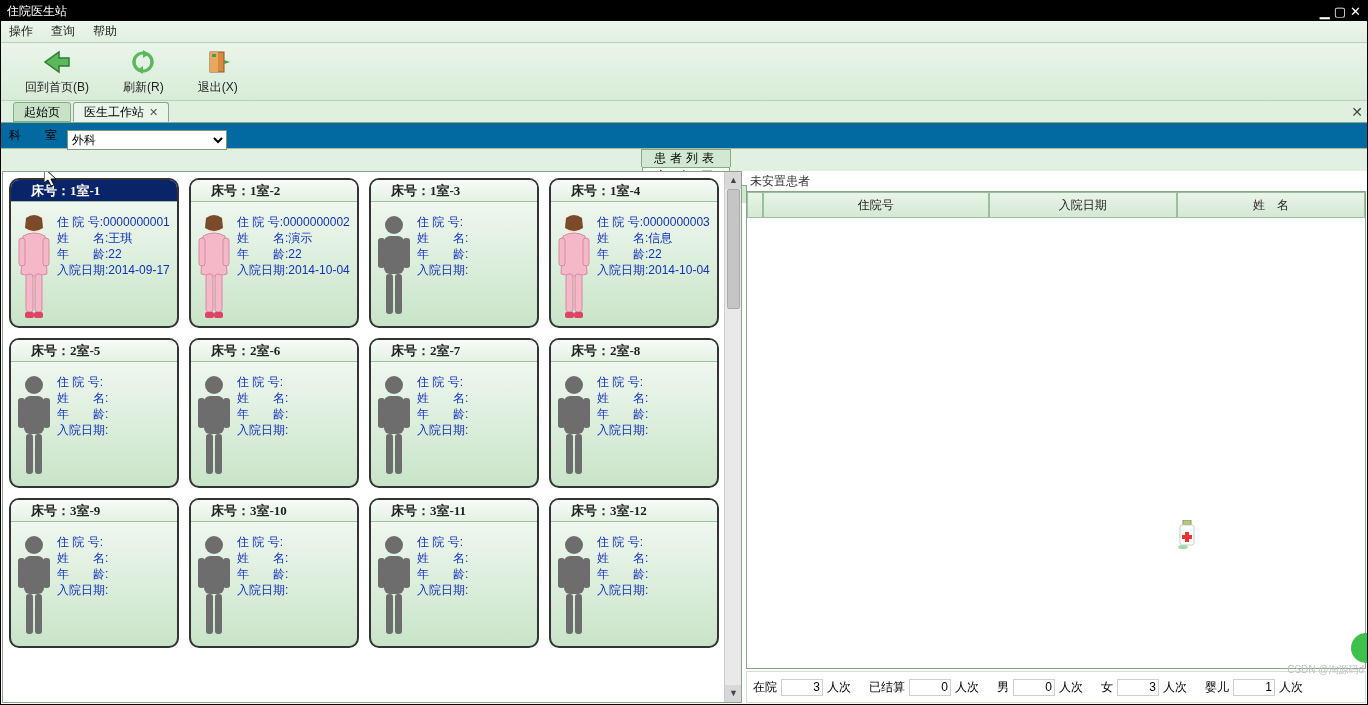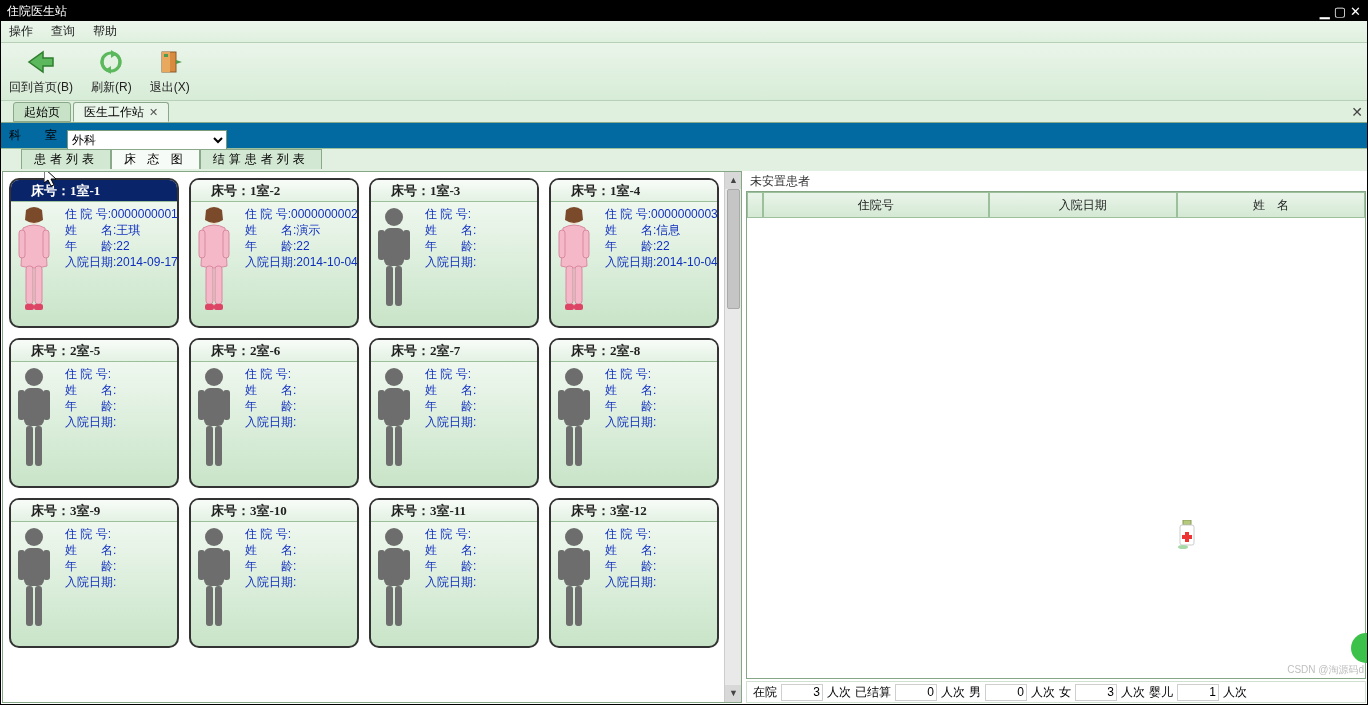--- a/index.html
+++ b/index.html
@@ -6,58 +6,58 @@
 body{background:#fff;width:1368px;height:705px;overflow:hidden;position:relative;}
 .outer-title{position:absolute;top:5px;left:100px;color:#333;font-size:13px;}
 .window{position:absolute;top:0;left:0;right:0;bottom:0;border:1px solid #000;}
 .titlebar{background:#000;height:20px;display:flex;align-items:center;justify-content:space-between;padding:0 6px;}
 .titlebar .title{color:#fff;font-size:12px;text-align:center;}
 .titlebar .winbtns{display:flex;gap:4px;}
 .titlebar .winbtns span{color:#fff;cursor:pointer;font-size:13px;line-height:13px;}
 .menubar{background:linear-gradient(#ecf6ec,#dff0df);height:22px;display:flex;align-items:center;padding:0 8px;gap:18px;border-bottom:1px solid #b8cfb8;}
 .menubar span{cursor:pointer;color:#222;}
 .toolbar{background:linear-gradient(#eaf5ea,#d7ecd7);height:58px;display:flex;align-items:center;padding:0 8px;gap:18px;border-bottom:1px solid #b8cfb8;}
-.tbtn{display:flex;flex-direction:column;align-items:center;cursor:pointer;gap:2px;}
+.tbtn{display:flex;flex-direction:column;align-items:center;cursor:pointer;gap:2px;margin-left:16px;}
 .tbtn .icon{width:32px;height:30px;display:flex;align-items:center;justify-content:center;}
 .tbtn .lbl{color:#222;font-size:12px;}
 .tabbar{background:#dff0df;height:22px;display:flex;align-items:flex-end;border-bottom:1px solid #8aa98a;padding-left:12px;}
 .tab{height:20px;padding:0 10px;display:flex;align-items:center;gap:5px;border:1px solid #8aa98a;background:#c8e2c8;margin-right:2px;cursor:pointer;border-top-left-radius:3px;border-top-right-radius:3px;}
 .tab.active{background:#eaf5ea;border-bottom-color:#eaf5ea;}
 .tab .x{color:#555;font-size:11px;}
 .deptrow{background:#0369a1;height:26px;display:flex;align-items:center;padding:0 8px;gap:10px;border-bottom:1px solid #9cbf9c;}
 .deptrow select{width:160px;height:20px;background:#fff;border:1px solid #7a9a7a;margin-top:8px;}
-.subtabs{background:#e1f0e1;height:22px;display:flex;align-items:flex-start;padding-left:20px;}
+.subtabs{background:#e1f0e1;height:22px;display:flex;align-items:center;padding-left:4px;flex-direction:column;}
 .subtab{height:20px;padding:0 12px;letter-spacing:4px;display:flex;align-items:center;border:1px solid #8aa98a;background:#d3e8d3;margin-right:0;border-bottom:none;cursor:pointer;}
 .subtab.active{background:#f7fbf7;}
 .content{position:absolute;top:170px;left:1px;right:1px;bottom:1px;display:flex;}
 .left{width:740px;border:1px solid #86a786;background:#fff;overflow:hidden;position:relative;}
 .cursor{position:absolute;top:-4px;left:41px;z-index:5;pointer-events:none;}
 .bedgrid{padding:6px;display:grid;grid-template-columns:repeat(4,170px);gap:10px;height:100%;overflow-y:auto;align-content:start;}
 .bed{border:2px solid #333;border-radius:10px;background:linear-gradient(#f6fbf6,#c8e4c8);height:150px;overflow:hidden;cursor:pointer;}
 .bedhdr{height:22px;background:linear-gradient(#f8fcf8,#e3f1e3);border-bottom:1px solid #9cbf9c;font-weight:bold;padding-left:20px;line-height:22px;color:#222;font-size:13px;font-family:"SimSun";}
 .bed.sel .bedhdr{background:#0a246a;color:#fff;}
-.bedbody{display:flex;padding:4px 2px;gap:10px;}
+.bedbody{display:flex;padding:12px 2px;gap:2px;}
 .figwrap{width:42px;display:flex;align-items:flex-start;justify-content:center;}
 .info{flex:1;color:#1030c0;font-size:11px;line-height:16px;font-family:"SimSun";}
 .info .row{white-space:nowrap;display:flex;}
 .info .k{display:inline-block;}
 .scrollbar{position:absolute;right:0;top:0;bottom:0;width:17px;background:#e9e9e9;border-left:1px solid #ccc;}
 .scrollbar .thumb{position:absolute;left:2px;width:13px;background:#c5c5c5;border:1px solid #aaa;border-radius:2px;}
 .scrollbar .arr{position:absolute;left:0;width:17px;height:17px;background:#d8d8d8;text-align:center;font-size:9px;line-height:17px;color:#444;}
 .right{flex:1;display:flex;flex-direction:column;margin-left:4px;}
 .rtitle{height:20px;padding:2px 4px;color:#333;}
 .rtable{flex:1;border:1px solid #86a786;background:#fff;display:flex;flex-direction:column;}
 .thead{display:flex;height:26px;background:linear-gradient(#eaf5ea,#d3e8d3);}
 .th{border:1px solid #9cbf9c;display:flex;align-items:center;justify-content:center;color:#222;}
 .th:nth-child(1){width:16px;}
 .th:nth-child(2){flex:1.2;}
 .th:nth-child(3){flex:1;}
 .th:nth-child(4){flex:1;}
 .tbody{flex:1;position:relative;}
-.status{height:22px;border:1px solid #d0e0d0;display:flex;align-items:center;justify-content:flex-start;gap:4px;padding:0 6px;background:#fff;margin-top:2px;}
+.status{height:32px;border:1px solid #d0e0d0;display:flex;align-items:center;justify-content:flex-start;gap:18px;padding:0 6px;background:#fff;margin-top:2px;}
 .status .cell{display:flex;align-items:center;gap:4px;}
 .status input{width:42px;height:17px;border:1px solid #cfcfcf;text-align:right;padding-right:2px;}
 .tabbar .closebtn{margin-left:auto;margin-right:4px;align-self:center;cursor:pointer;color:#444;font-size:14px;}
 .watermark{position:absolute;bottom:28px;right:4px;color:#bfbfbf;font-size:10px;font-family:Liberation Sans, sans-serif;}
 .medbottle{position:absolute;right:168px;top:302px;}
 .greenball{position:absolute;right:1px;bottom:42px;width:16px;height:30px;background:#3cc24a;border-radius:16px 0 0 16px;}
 svg{display:block;}
 </style>
 </head>
 <body>

